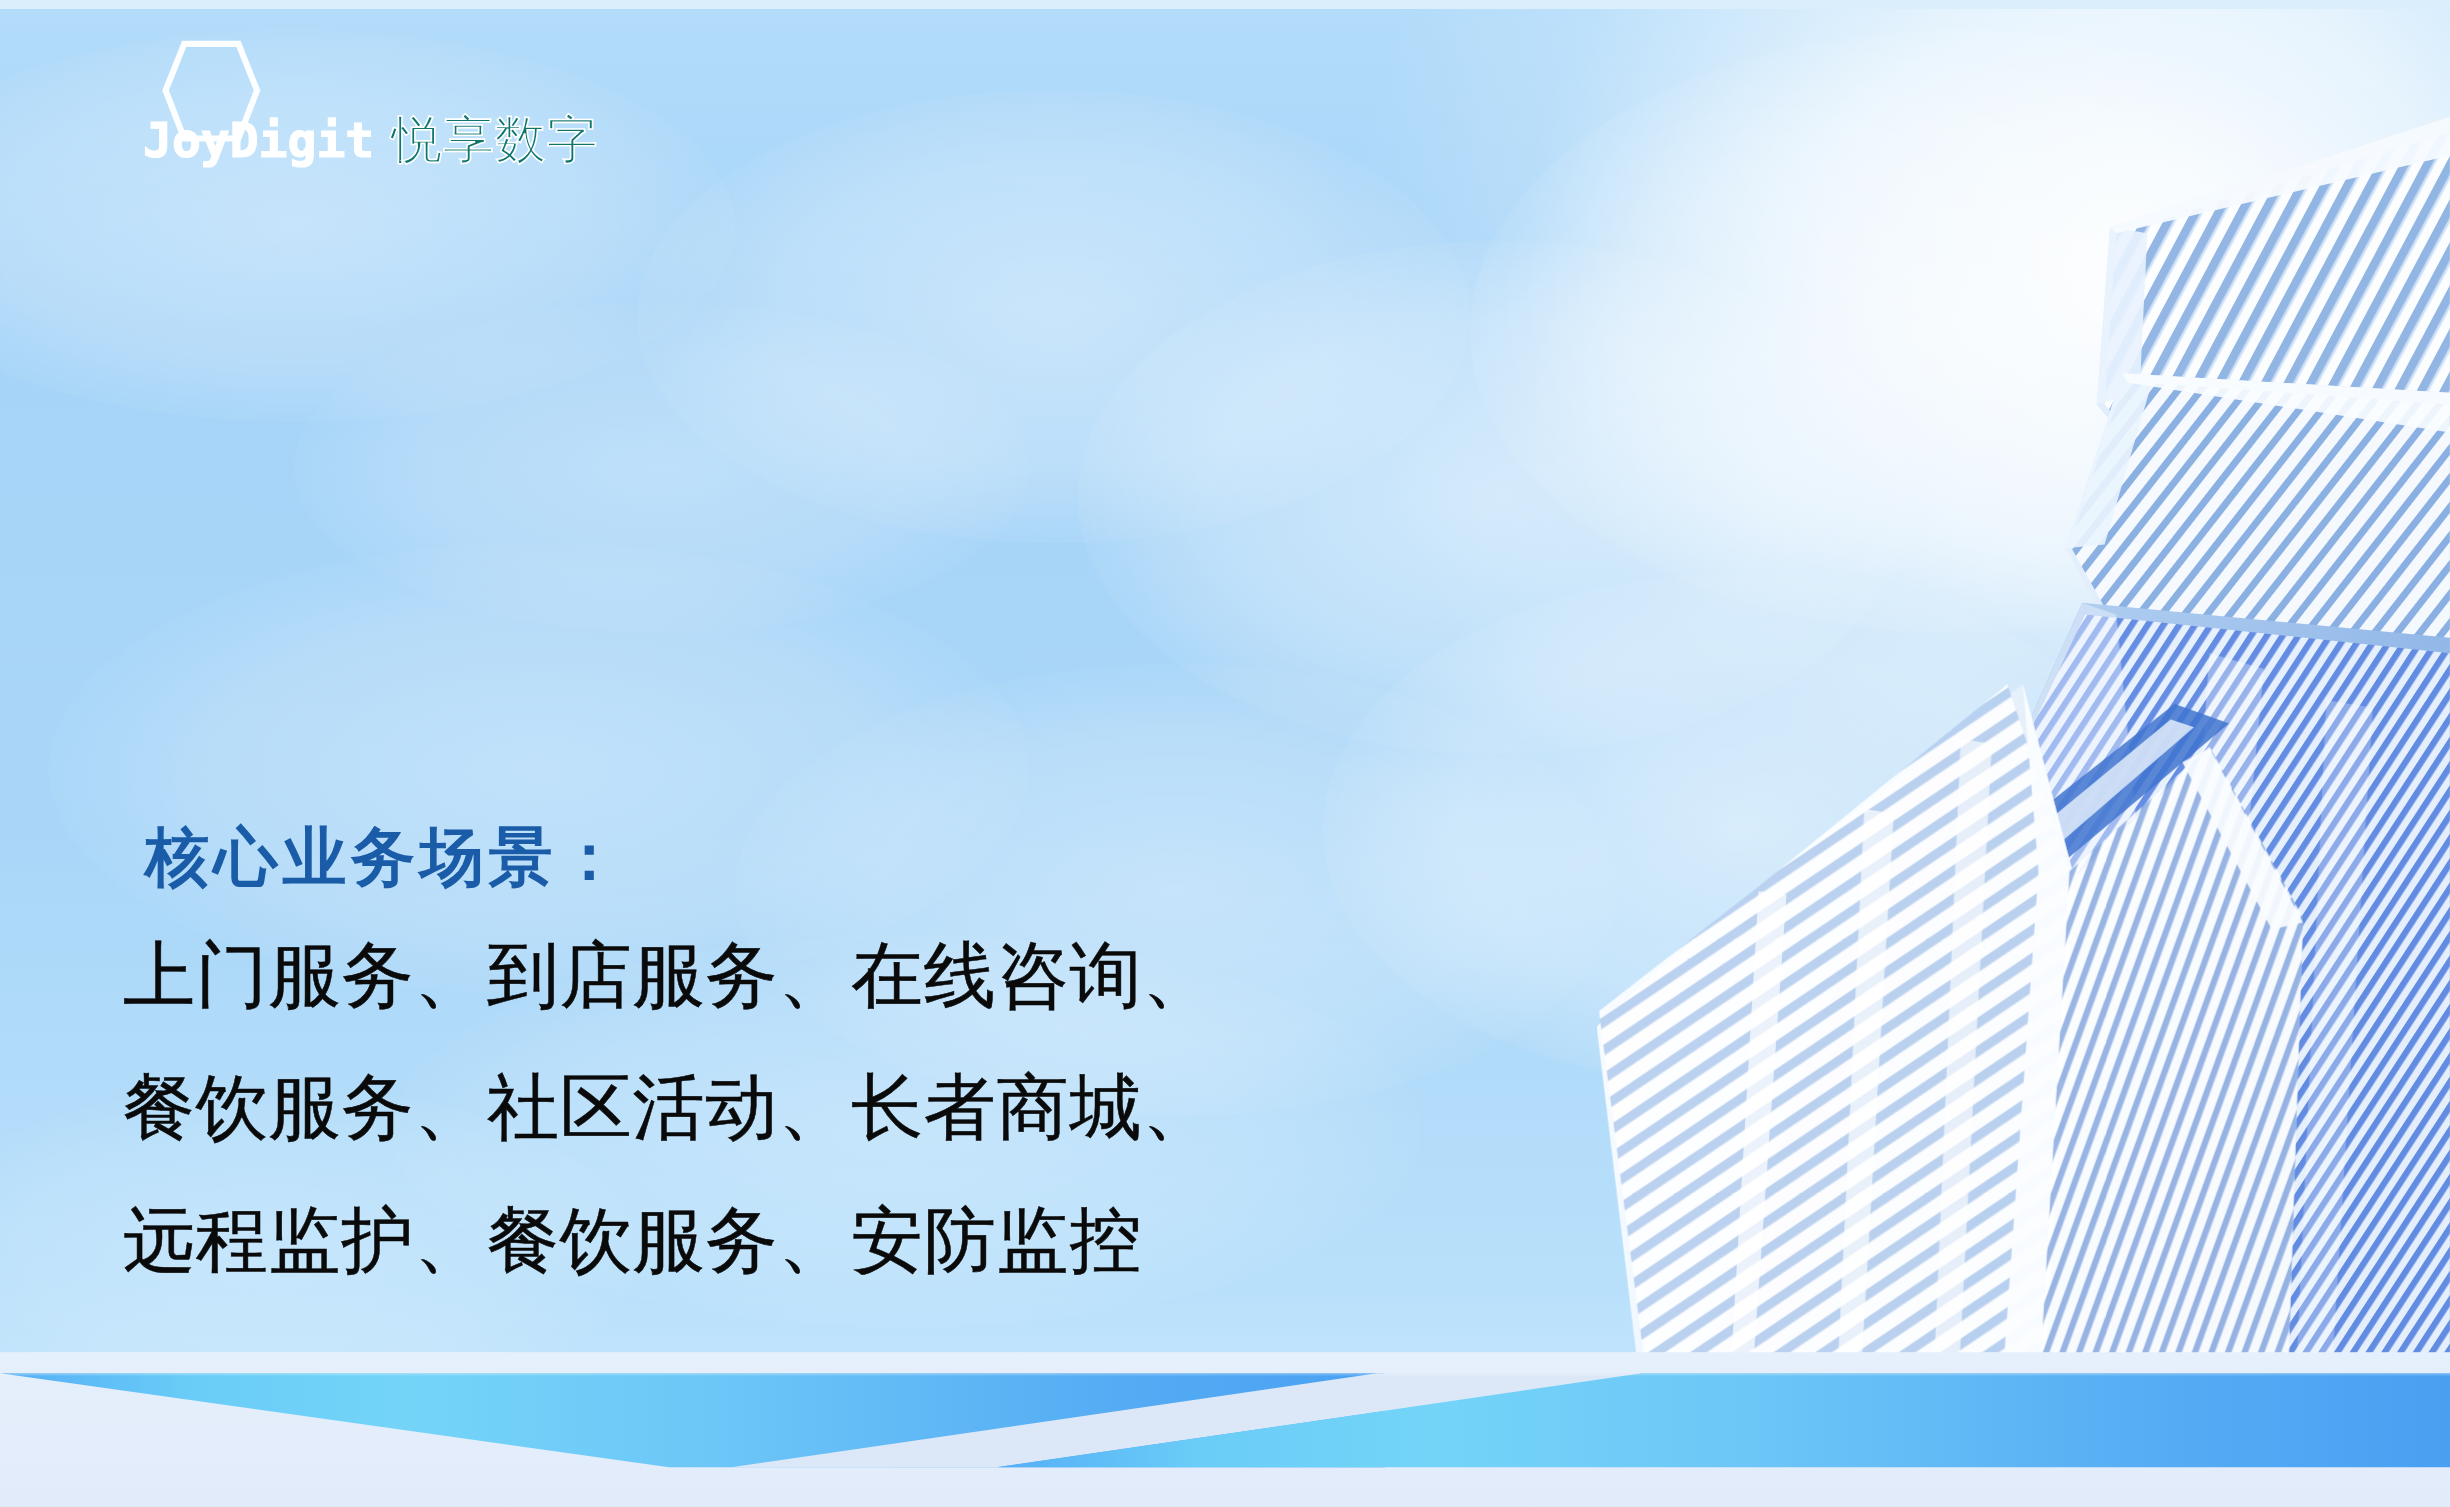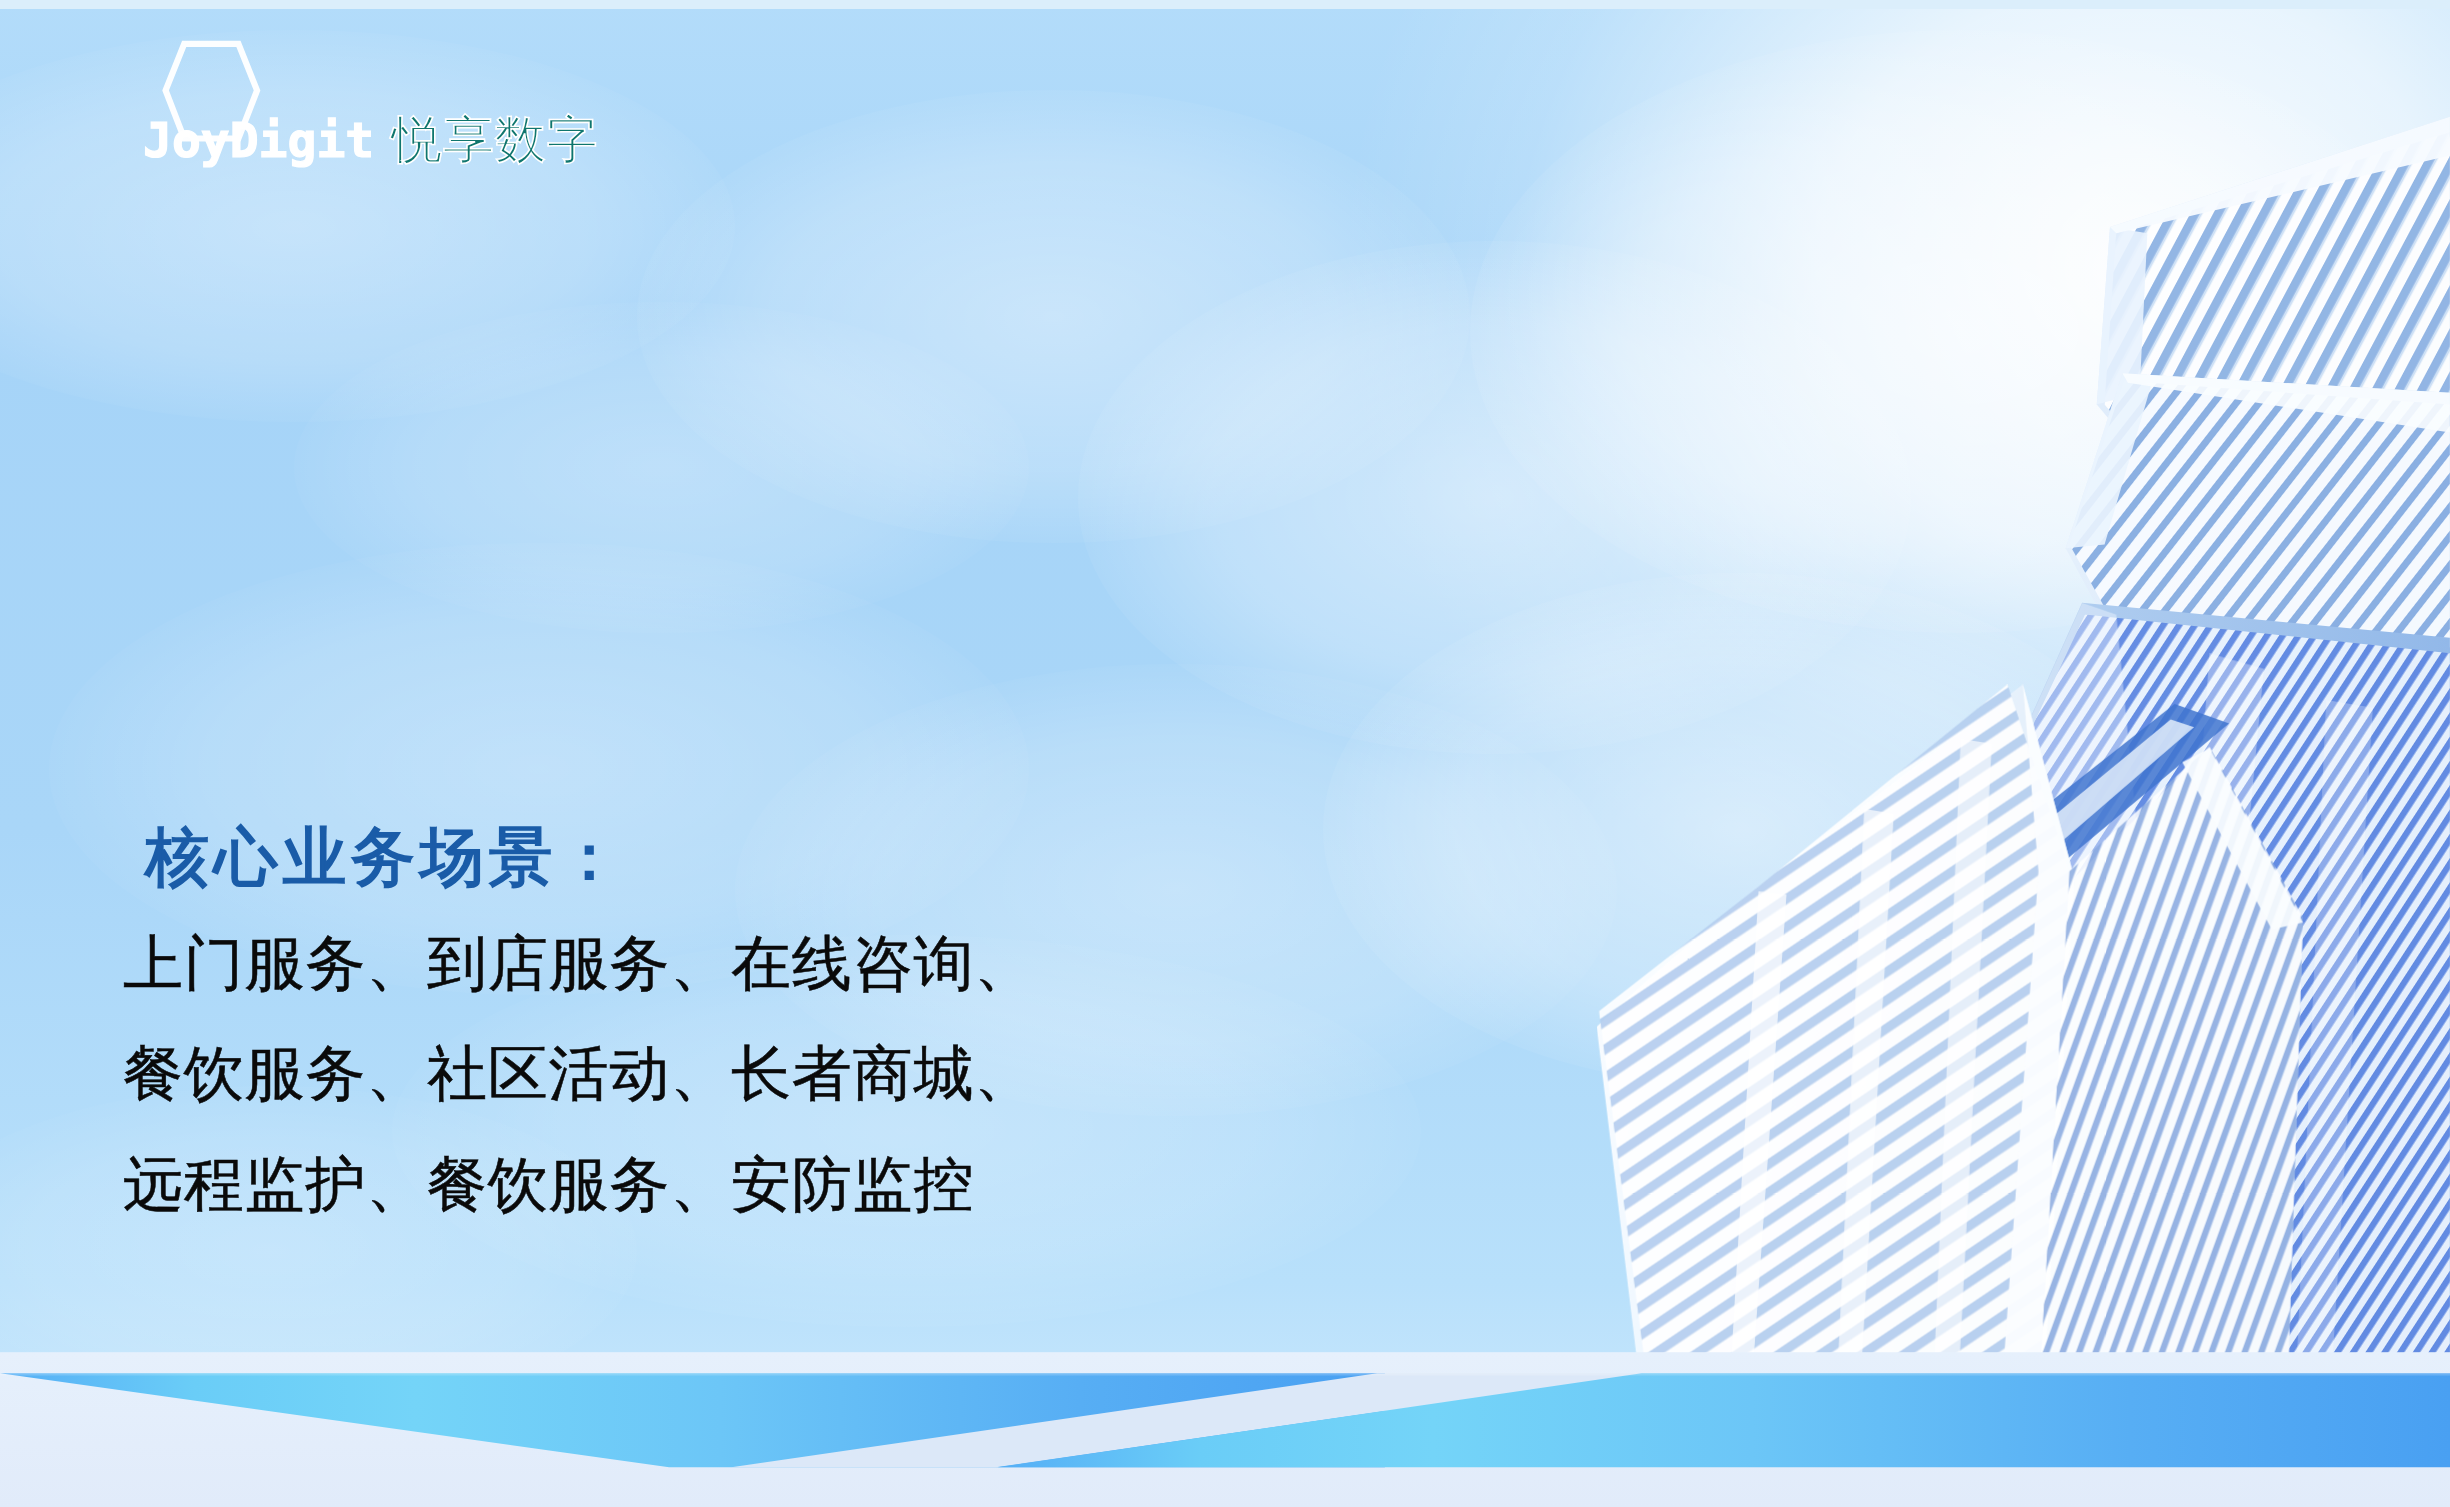--- a/index.html
+++ b/index.html
@@ -92,21 +92,21 @@
     -webkit-text-stroke: 2px #1A5CA8;
   }
 
   
   .body-lines {
     position: absolute;
     left: 123px; top: 909px;
     width: 1478px;
   }
   .body-line {
-    font-size: 60px;
+    font-size: 72px;
     line-height: 1.84;
     color: #0a0a0a;
     font-weight: 400;
     white-space: nowrap;
     letter-spacing: 0.8px;
     -webkit-text-stroke: 0.5px #0a0a0a;
   }
 
   
   .bottom-band {

